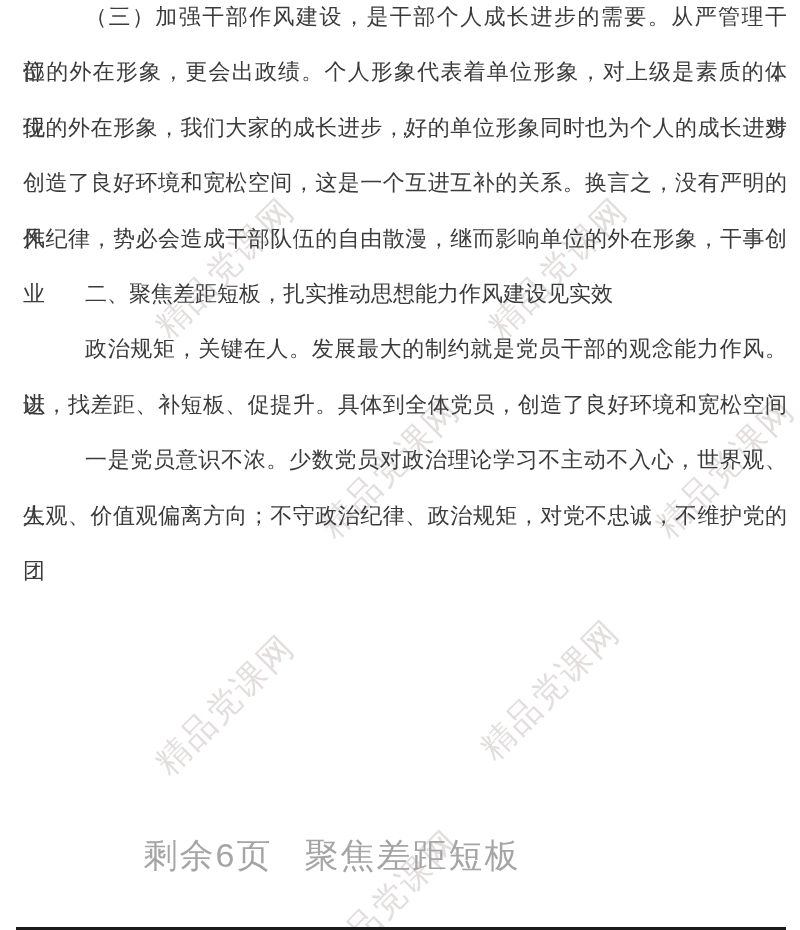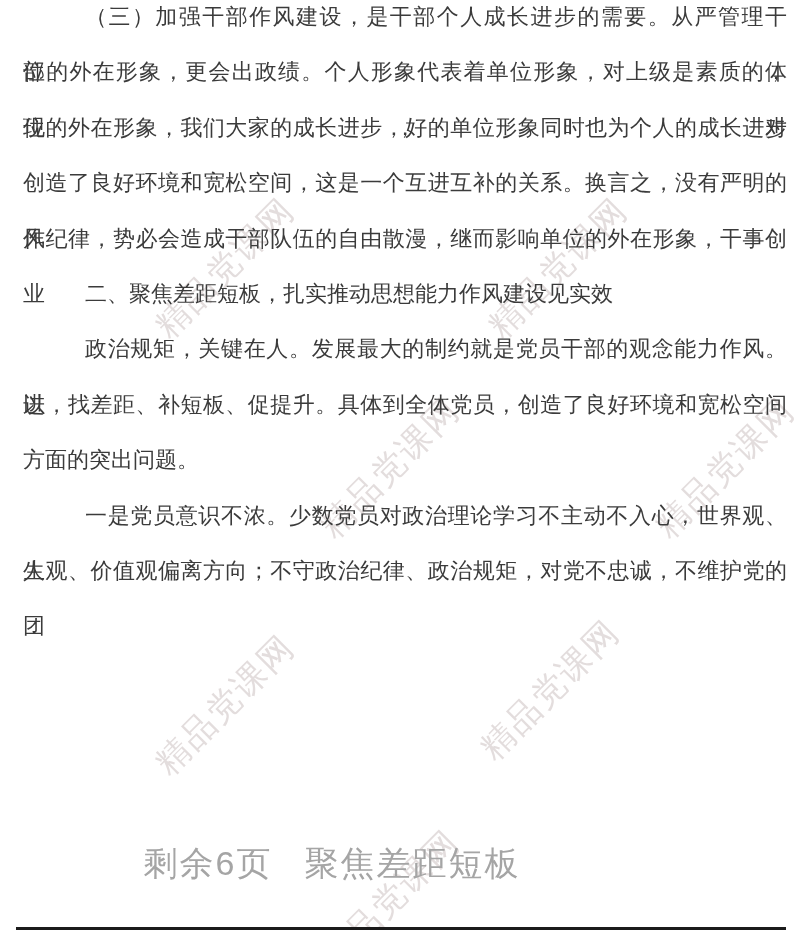--- a/index.html
+++ b/index.html
@@ -65,21 +65,20 @@
     top: 833px;
     z-index: 2;
     display: flex;
     justify-content: center;
     align-items: baseline;
     gap: 32px;
     font-size: 34px;
     letter-spacing: 2px;
     color: #a5a5a5;
     white-space: nowrap;
-    margin-top: 8px;
   }
 
   
   .page-bottom-border {
     position: absolute;
     left: 16px;
     right: 14px;
     bottom: 0;
     height: 3px;
     background: #1b1b1b;
@@ -103,21 +102,20 @@
 
   <div class="text-layer">
     <div class="line indent">（三）加强干部作风建设，是干部个人成长进步的需要。从严管理干部，</div>
     <div class="line">位的外在形象，更会出政绩。个人形象代表着单位形象，对上级是素质的体现，对</div>
     <div class="line">位的外在形象，我们大家的成长进步，好的单位形象同时也为个人的成长进步</div>
     <div class="line">创造了良好环境和宽松空间，这是一个互进互补的关系。换言之，没有严明的作</div>
     <div class="line">风纪律，势必会造成干部队伍的自由散漫，继而影响单位的外在形象，干事创业</div>
     <div class="line short indent">二、聚焦差距短板，扎实推动思想能力作风建设见实效</div>
     <div class="line indent">政治规矩，关键在人。发展最大的制约就是党员干部的观念能力作风。以</div>
     <div class="line">进，找差距、补短板、促提升。具体到全体党员，创造了良好环境和宽松空间</div>
-    <div class="line short">方面的突出问题。</div>
     <div class="line indent">一是党员意识不浓。少数党员对政治理论学习不主动不入心，世界观、人</div>
     <div class="line">生观、价值观偏离方向；不守政治纪律、政治规矩，对党不忠诚，不维护党的团</div>
   </div>
 
   <div class="footer-notice">
     <span>剩余6页</span>
     <span>聚焦差距短板</span>
   </div>
 
   <div class="page-bottom-border"></div>

